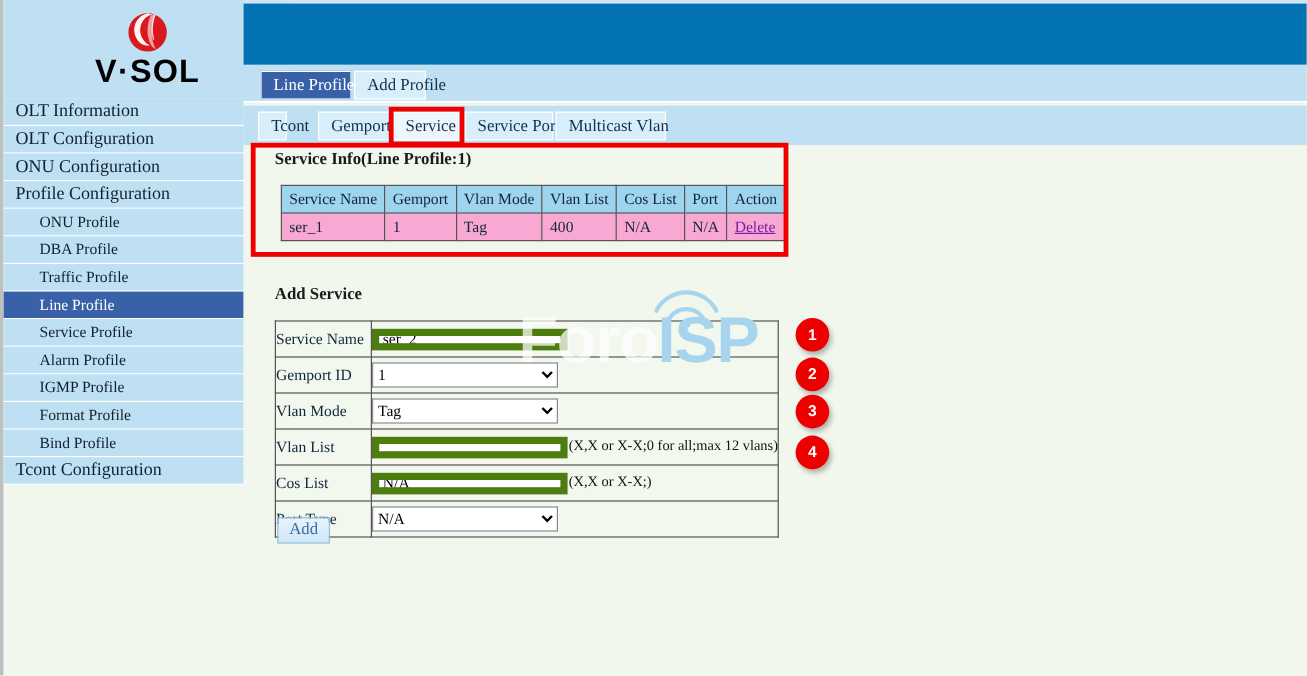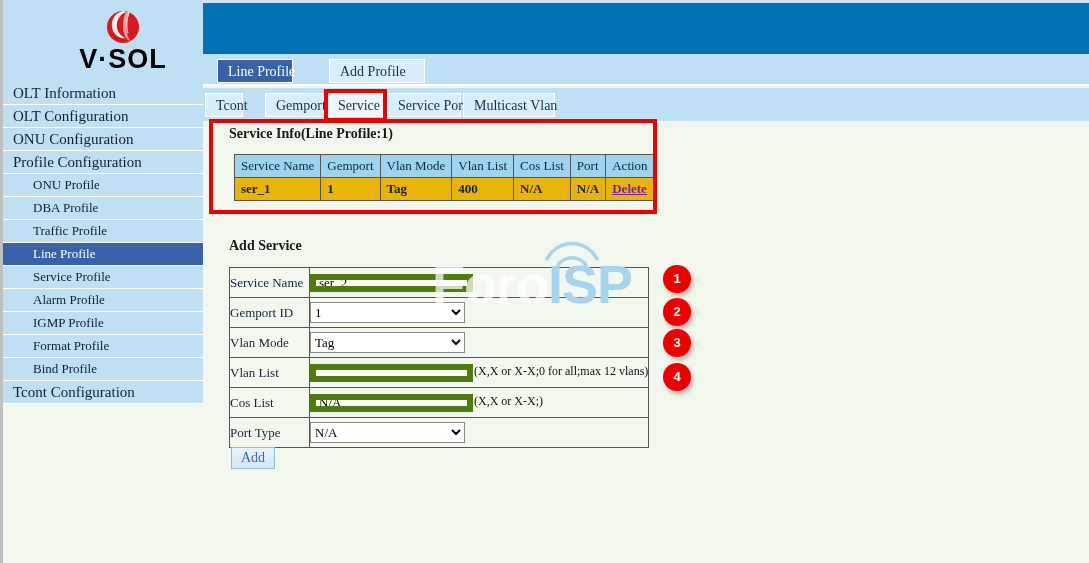--- a/index.html
+++ b/index.html
@@ -140,23 +140,22 @@
     font-weight: normal;
     text-align: left;
     white-space: nowrap;
     height: 23px;
   }
   table.grid th {
     background: #9fd4ef;
     color: #10263c;
   }
   table.grid td {
-    background: #eab308;
+    background: #f9a8d4;
     color: #10263c;
-    font-weight: bold;
   }
   a.del-link {
     color: #7a1fa2;
     text-decoration: underline;
     cursor: pointer;
   }
   
   table.form {
     border-collapse: collapse;
     position: absolute;
@@ -281,25 +280,25 @@
         <div class="menu-item sub">Bind Profile</div>
         <div class="menu-item">Tcont Configuration</div>
       </div>
   </div>
 
   <div class="header-strip-top"></div>
   <div id="header-bar"></div>
 
   <div id="tabbar1">
     <div class="tab sel-dark" style="left:14px;width:76px;">Line Profile</div>
-    <div class="tab" style="left:92px;width:96px;margin-left:34px;">Add Profile</div>
+    <div class="tab" style="left:92px;width:60px;">Add Profile</div>
   </div>
 
   <div id="tabbar2">
-    <div class="tab" style="left:2px;width:38px;">Tcont</div>
+    <div class="tab" style="left:12px;width:24px;">Tcont</div>
     <div class="tab" style="left:62px;width:60px;">Gemport</div>
     <div class="tab sel-light" style="left:124px;width:58px;">Service</div>
     <div class="tab" style="left:184px;width:74px;">Service Port</div>
     <div class="tab" style="left:260px;width:92px;">Multicast Vlan</div>
   </div>
 
   <div class="red-box" style="left:324px;top:89px;width:63px;height:33px;"></div>
 
   <div id="content">
 
@@ -372,21 +371,21 @@
         <td class="lbl">Port Type</td>
         <td class="fld">
           <select class="sel">
             <option>N/A</option>
           </select>
         </td>
       </tr>
     </tbody>
       </table>
 
-    <div class="btn-add" style="left:28px;top:326px;">Add</div>
+    <div class="btn-add" style="left:28px;top:310px;">Add</div>
   </div>
 
   <div class="red-box" style="left:209px;top:119px;width:448px;height:95px;"></div>
 
   <div class="watermark">
     <svg style="position:absolute;left:105px;top:0;width:70px;height:40px;" viewBox="0 0 70 40">
       <path d="M10 26 A28 28 0 0 1 60 26" stroke="#a8d5ee" stroke-width="3.5" fill="none" stroke-linecap="round"></path>
       <path d="M21 32 A17 17 0 0 1 49 32" stroke="#a8d5ee" stroke-width="3.5" fill="none" stroke-linecap="round"></path>
       <circle cx="35" cy="37" r="3.5" fill="#a8d5ee"></circle>
     </svg>

